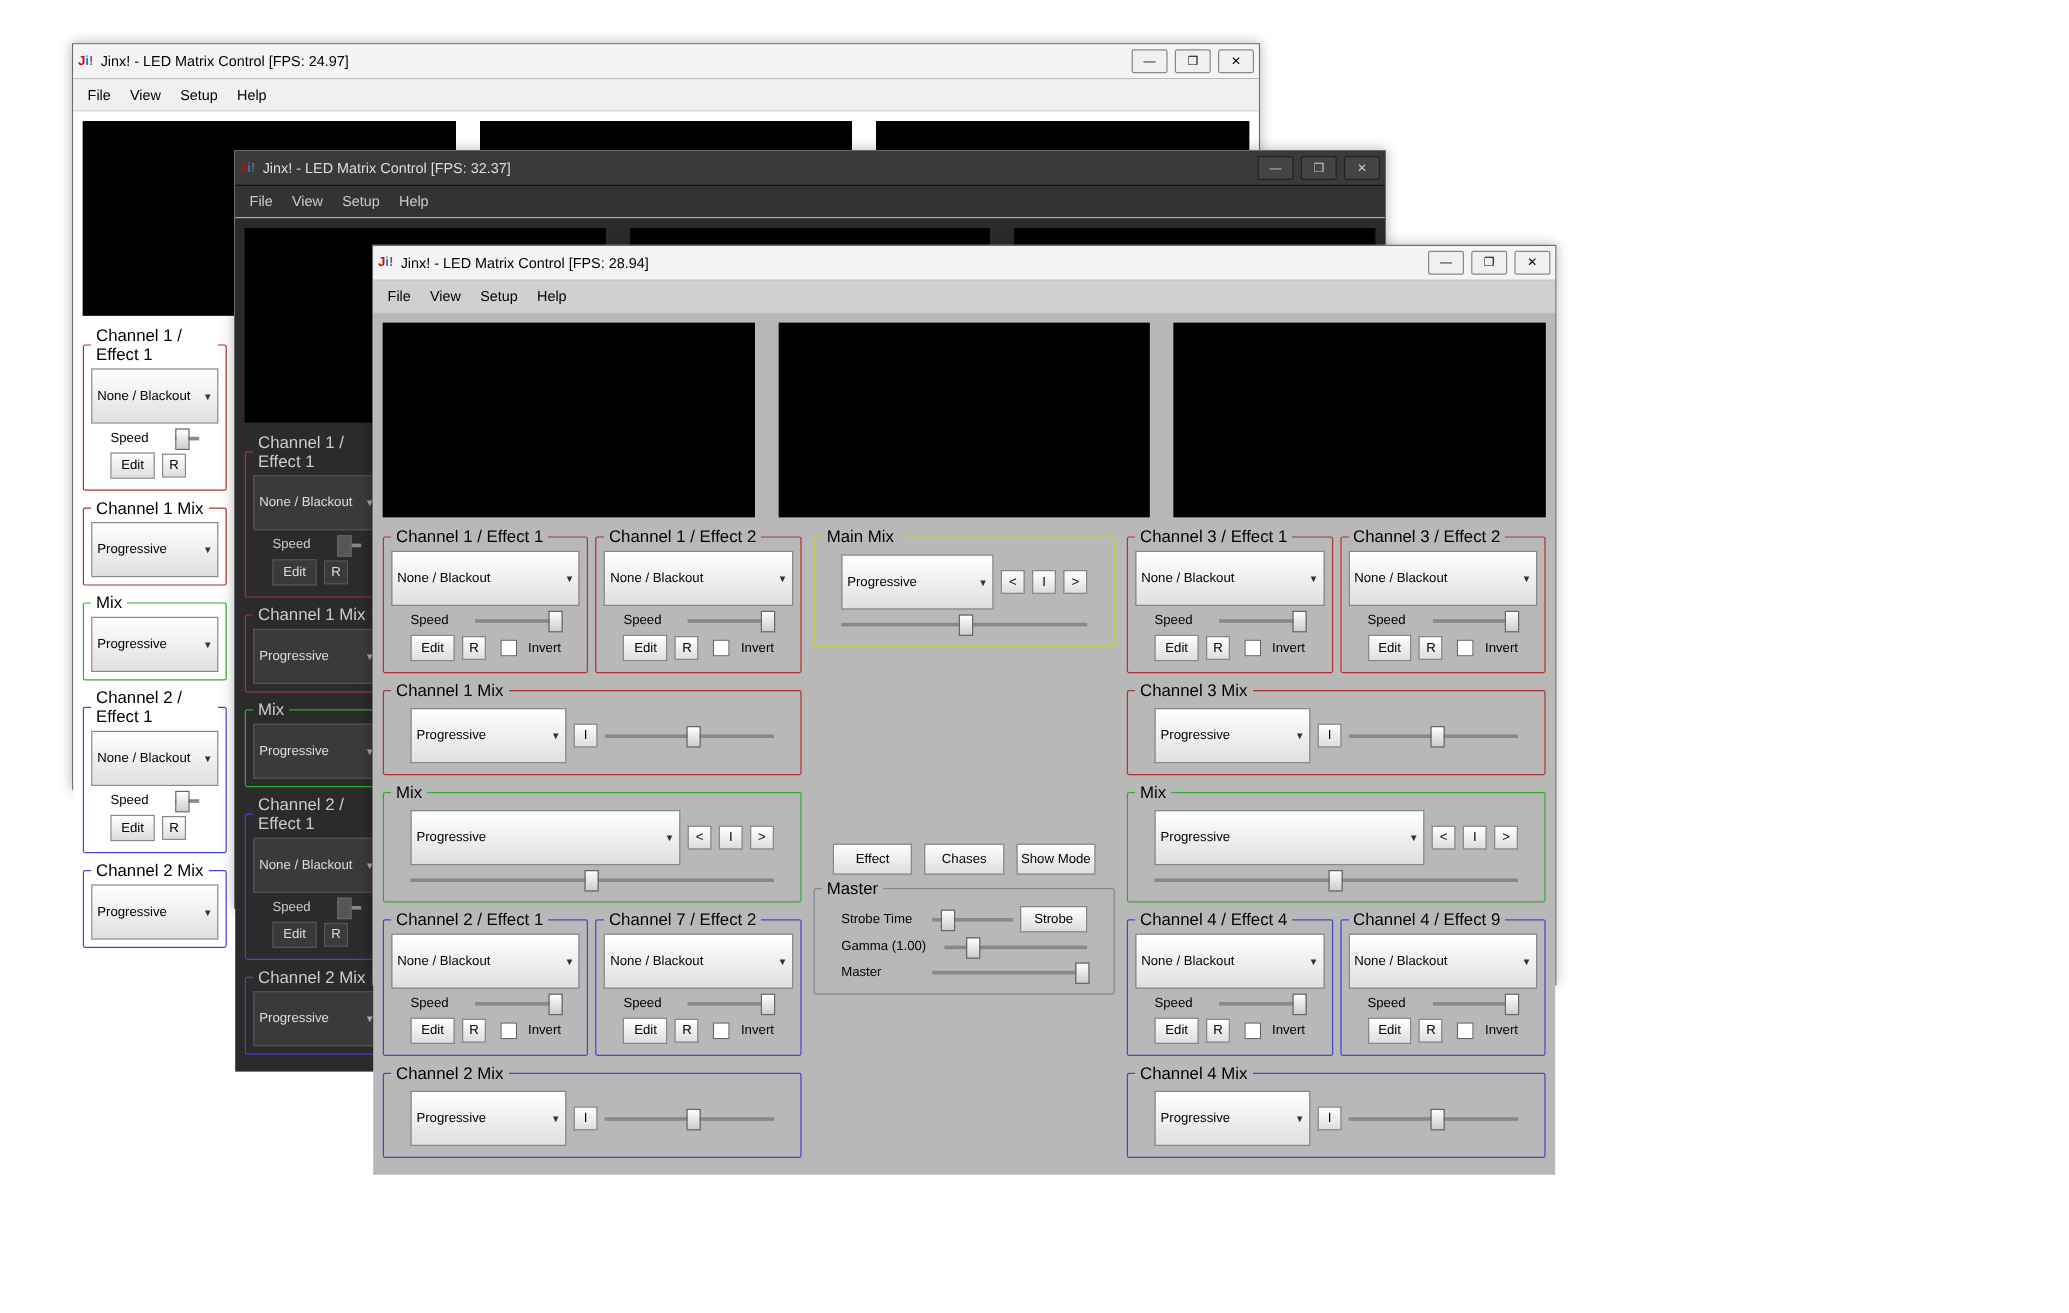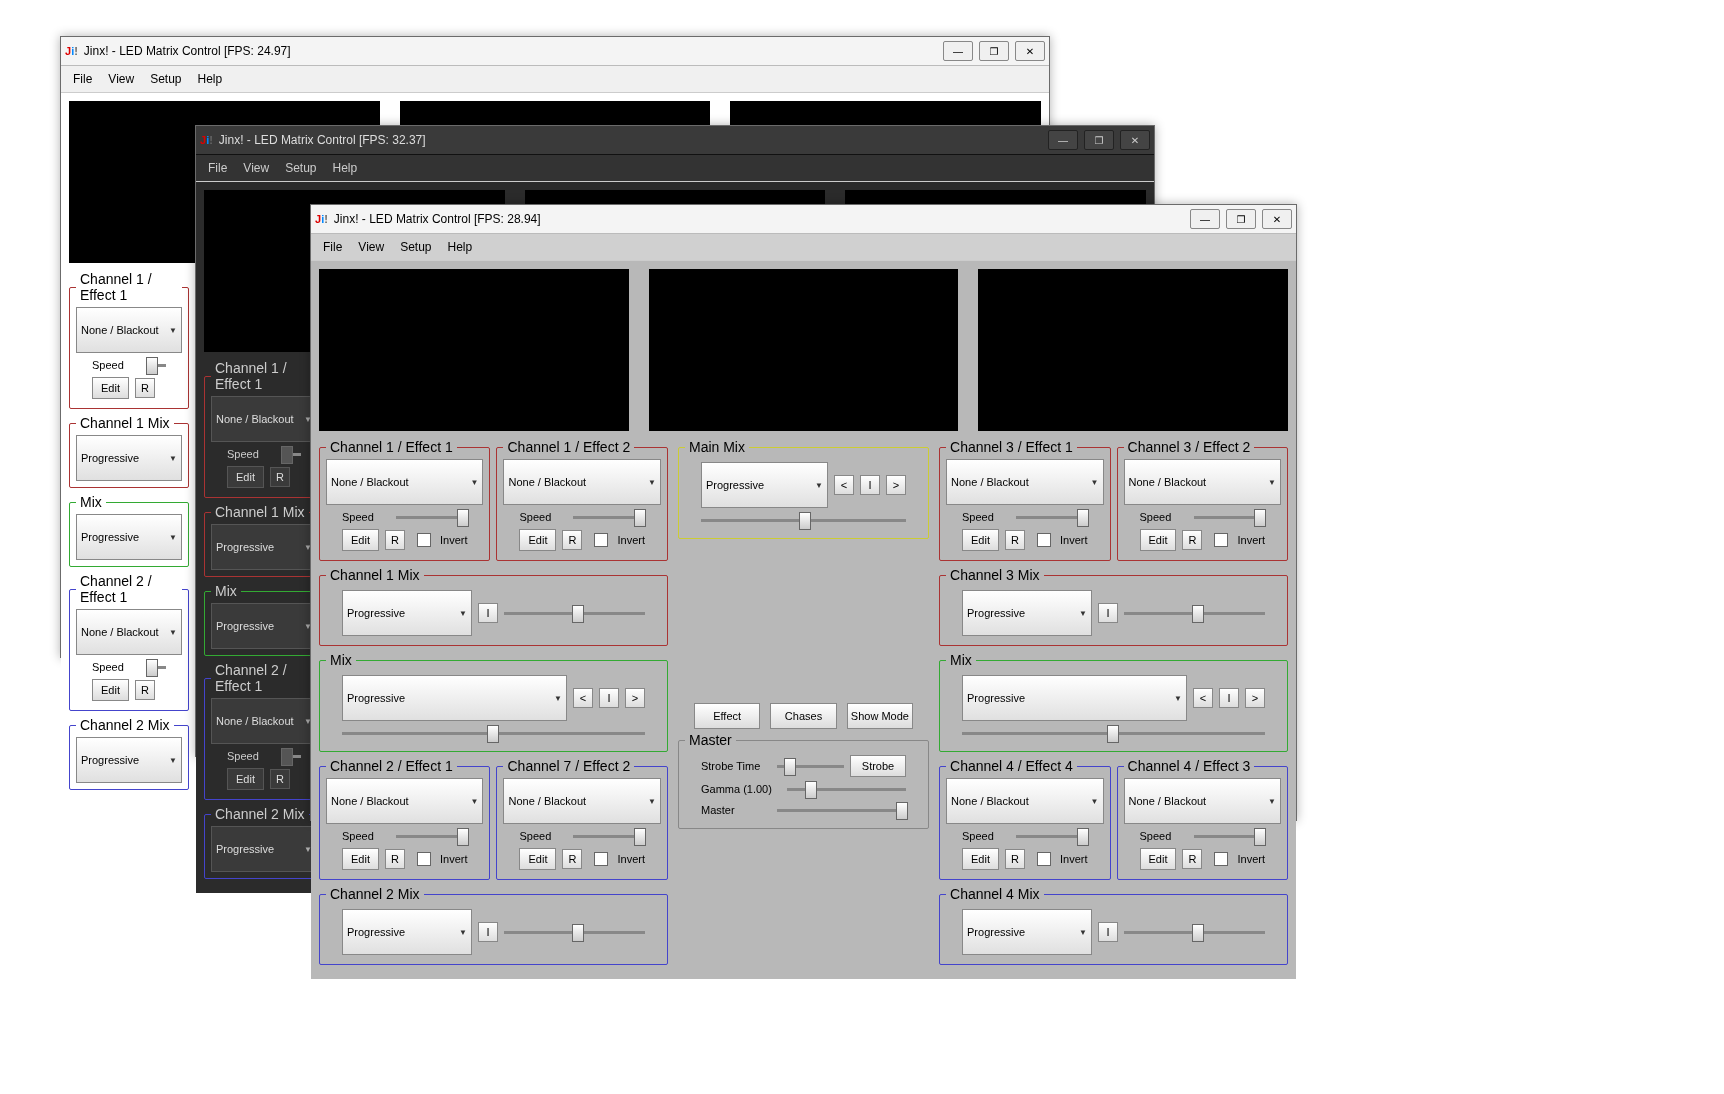--- a/index.html
+++ b/index.html
@@ -493,21 +493,21 @@
               </div>
             <div class="row">
                 <span class="btn">Edit</span>
                 <span class="btn sq">R</span>
                 <span style="flex:1"></span>
                 <span class="chk"></span>
                 <span>Invert</span>
               </div>
           </fieldset>
           <fieldset class="blue">
-              <legend>Channel 4 / Effect 3</legend>
+              <legend>Channel 4 / Effect 9</legend>
             <div class="combo">None / Blackout</div>
             <div class="row">
                 <span class="lbl">Speed</span>
                 <div class="slider">
                   <div class="track">
                     <div class="thumb" style="left:85%"></div>
                   </div>
                 </div>
               </div>
             <div class="row">

